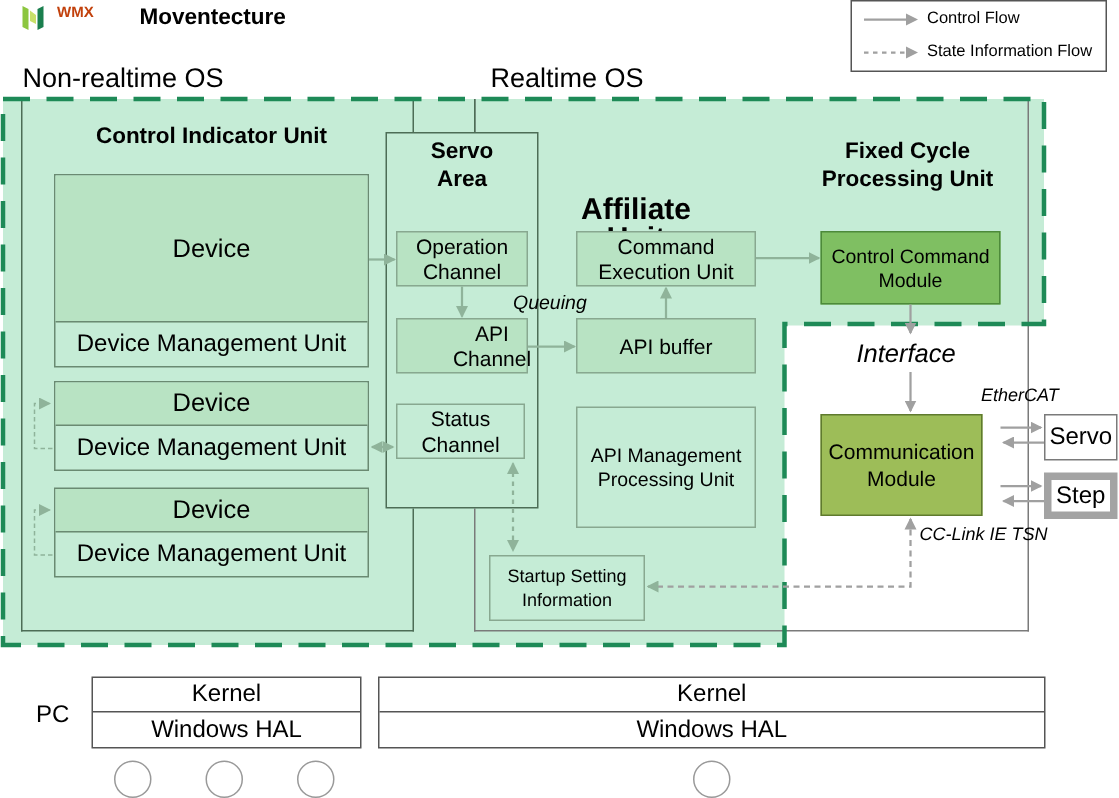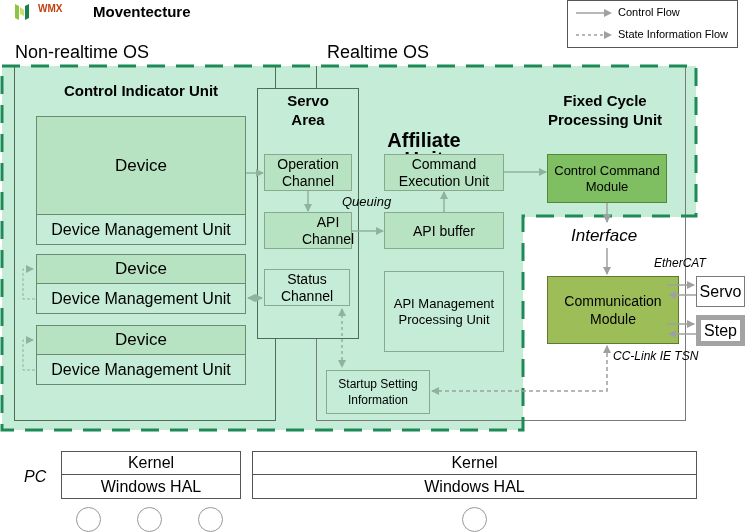--- a/index.html
+++ b/index.html
@@ -108,21 +108,21 @@
   <span>Fixed Cycle</span>
   <span>Processing Unit</span>
 </div>
 <div class="abs center col" style="left:547px;top:154px;width:120px;height:49px;font-size:13px;line-height:16px;background:#7fbf62;border:1px solid #4d8a3a;">
   <span>Control Command</span>
   <span>Module</span>
 </div>
 
 <div class="abs italic" style="left:571px;top:226px;font-size:17px;">Interface</div>
 <div class="abs italic" style="left:654px;top:256px;font-size:12px;">EtherCAT</div>
-<div class="abs center col" style="left:547px;top:276px;width:132px;height:68px;font-size:14px;line-height:18px;background:#9dbd58;border:1px solid #5f7a2e;">
+<div class="abs center col" style="left:547px;top:276px;width:108px;height:68px;font-size:14px;line-height:18px;background:#9dbd58;border:1px solid #5f7a2e;">
   <span>Communication</span>
   <span>Module</span>
 </div>
 <div class="abs center" style="left:696px;top:276px;width:49px;height:31px;font-size:16px;border:1px solid #7a7a7a;background:#fff;">Servo</div>
 <div class="abs center" style="left:696px;top:315px;width:49px;height:31px;font-size:16px;border:5px solid #a3a3a3;background:#fff;">Step</div>
 <div class="abs italic" style="left:613px;top:349px;font-size:12px;">CC-Link IE TSN</div>
 
 <div class="abs center col" style="left:326px;top:370px;width:104px;height:44px;font-size:12px;line-height:16px;border:1px solid #88a890;background:#c5ecd6;">
   <span>Startup Setting</span>
   <span>Information</span>
@@ -168,21 +168,21 @@
   <line x1="342" y1="309" x2="342" y2="367" stroke="#8fb39a" stroke-width="1.5" stroke-dasharray="3,3" marker-start="url(#agStart)" marker-end="url(#ag)"></line>
 
   <path d="M607,346 L607,391 L432,391" fill="none" stroke="#a0a0a0" stroke-width="1.5" stroke-dasharray="4,3" marker-end="url(#ag)"></path>
   <polygon points="603,353 607,345 611,353" fill="#a0a0a0"></polygon>
 
   <path d="M35,299 L23,299 L23,269 L33,269" fill="none" stroke="#8fb39a" stroke-width="1" stroke-dasharray="3,2" marker-end="url(#ag)"></path>
 
   <path d="M35,370 L23,370 L23,340 L33,340" fill="none" stroke="#8fb39a" stroke-width="1" stroke-dasharray="3,2" marker-end="url(#ag)"></path>
 </svg>
 
-<div class="abs" style="left:24px;top:468px;font-size:16px;font-style:italic;">PC</div>
+<div class="abs" style="left:24px;top:468px;font-size:16px;">PC</div>
 
 <div class="abs" style="left:61px;top:451px;width:180px;height:48px;border:1px solid #555;">
   <div class="abs center" style="left:0;top:0;width:178px;height:23px;font-size:16px;border-bottom:1px solid #555;">Kernel</div>
   <div class="abs center" style="left:0;top:23px;width:178px;height:23px;font-size:16px;">Windows HAL</div>
 </div>
 
 <div class="abs" style="left:252px;top:451px;width:445px;height:48px;border:1px solid #555;">
   <div class="abs center" style="left:0;top:0;width:443px;height:23px;font-size:16px;border-bottom:1px solid #555;">Kernel</div>
   <div class="abs center" style="left:0;top:23px;width:443px;height:23px;font-size:16px;">Windows HAL</div>
 </div>

